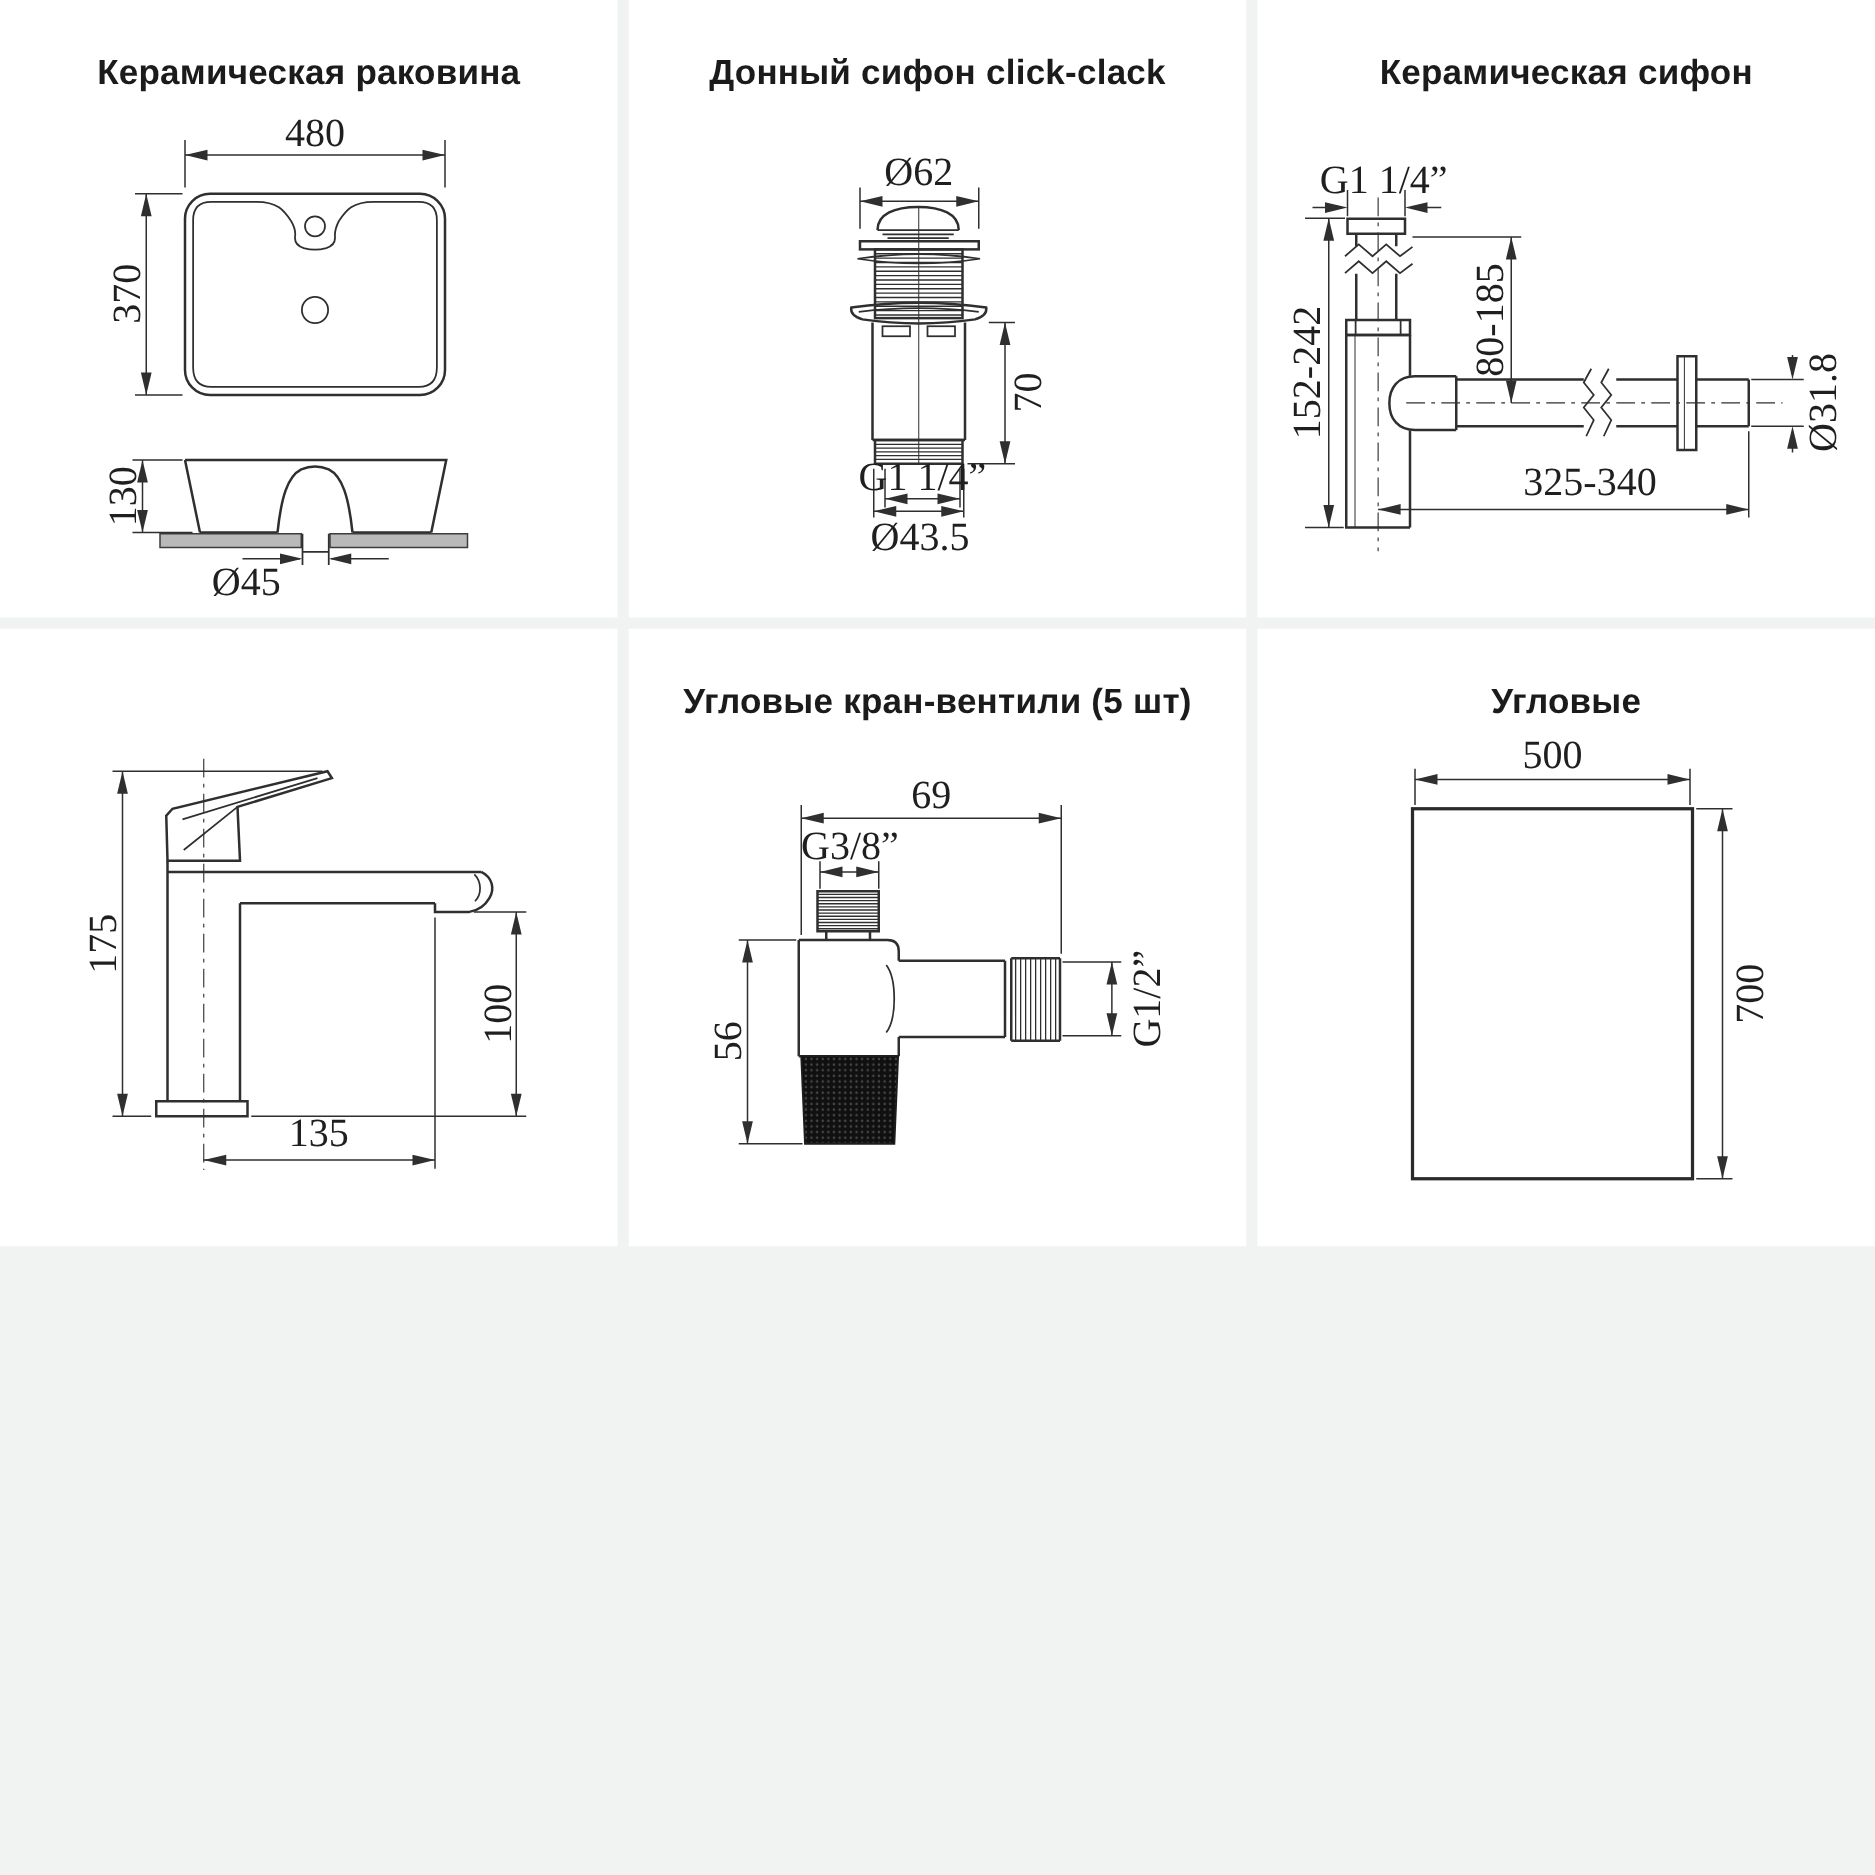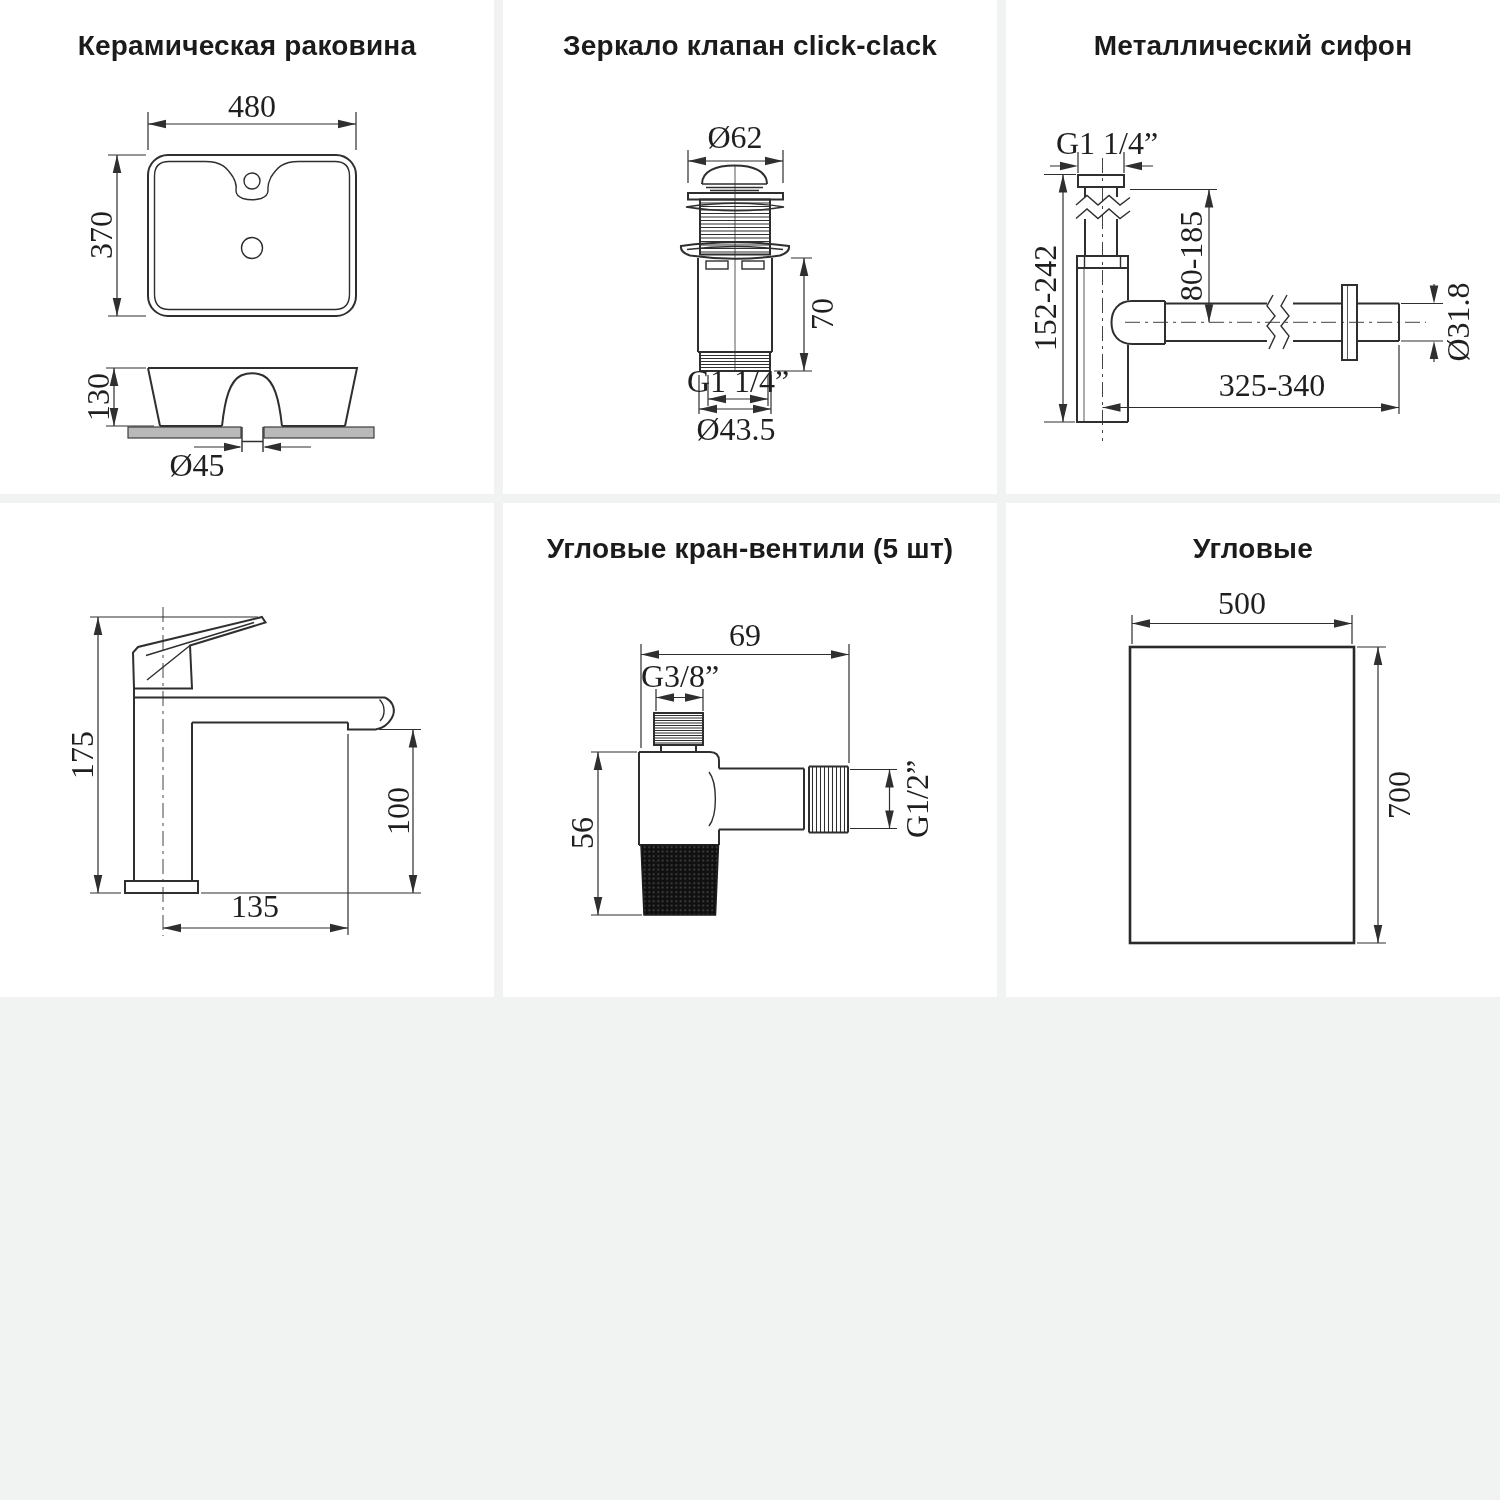--- a/index.html
+++ b/index.html
@@ -14,21 +14,21 @@
     grid-template-columns:494px 494px 494px;
     grid-template-rows:494px 494px;
     column-gap:9px;row-gap:9px;
     width:1500px;
   }
   .card{
     position:relative;
     background:#ffffff;
   }
   .card-title{
-    position:absolute;top:30px;left:0;right:0;margin:0;
+    position:absolute;top:30px;left:0;right:0;margin:12px;
     text-align:center;
     font-size:28px;font-weight:700;color:#1b1b1b;
     letter-spacing:.2px;
     z-index:2;
   }
   svg.drawing{position:absolute;inset:0;width:494px;height:494px;z-index:1;}
   
   .o2{stroke:#2f2f2f;stroke-width:2;fill:none;}
   .o26{stroke:#2a2a2a;stroke-width:2.6;fill:none;}
   .o14{stroke:#2f2f2f;stroke-width:1.4;fill:none;}
@@ -80,21 +80,21 @@
         <polygon class="ar" points="263,447 281,442.7 281,451.3"></polygon>
       </g>
       <text class="dim" x="252" y="117" text-anchor="middle">480</text>
       <text class="dim" transform="translate(112,235) rotate(-90)" text-anchor="middle">370</text>
       <text class="dim" transform="translate(109,397) rotate(-90)" text-anchor="middle">130</text>
       <text class="dim" x="197" y="476" text-anchor="middle">Ø45</text>
     </svg>
   </section>
 
   <section class="card">
-    <h2 class="card-title">Зеркало клапан click-clack</h2>
+    <h2 class="card-title">Донный сифон click-clack</h2>
     <svg class="drawing" viewBox="0 0 494 494">
       <g>
         <path class="tl" d="M232,166 V371"></path>
         <path class="o2" d="M199,184 C199,171 213,165.5 231.5,165.5 C250,165.5 264,171 264,184"></path>
         <path class="o14" d="M199,184 H264 M203,187.5 H260 M207,190.5 H256"></path>
         <rect class="o2" x="185" y="193" width="95" height="6.5"></rect>
         <rect class="o2" x="197" y="199.5" width="70" height="55"></rect>
         <path class="hz" d="M197,203 H267 M197,206.5 H267 M197,210 H267 M197,213.5 H267 M197,217 H267 M197,220.5 H267 M197,224 H267 M197,227.5 H267 M197,231 H267 M197,234.5 H267 M197,238 H267 M197,241.5 H267 M197,245 H267 M197,248.5 H267 M197,252 H267"></path>
         <path class="o14" d="M183,207 Q232,199.5 281,207 Q232,214.5 183,207 Z"></path>
         <path class="o2" d="M178,246 Q232,238.5 286,246 Q287,252.5 277,255.5 Q232,262 187,255.5 Q177,252.5 178,246 Z"></path>
@@ -120,21 +120,21 @@
         <polygon class="ar" points="268,409 250,404.7 250,413.3"></polygon>
       </g>
       <text class="dim" x="232" y="148" text-anchor="middle">Ø62</text>
       <text class="dim" transform="translate(330,314) rotate(-90)" text-anchor="middle">70</text>
       <text class="dim" x="235" y="392" text-anchor="middle">G1 1/4”</text>
       <text class="dim" x="233" y="440" text-anchor="middle">Ø43.5</text>
     </svg>
   </section>
 
   <section class="card">
-    <h2 class="card-title">Металлический сифон</h2>
+    <h2 class="card-title">Керамическая сифон</h2>
     <svg class="drawing" viewBox="0 0 494 494">
       <g>
         <path class="cl" d="M96.5,158 V441 M119,322.3 H420"></path>
         <rect class="o2" x="72" y="175" width="46" height="12"></rect>
         <path class="o2" d="M79,187 V197 M111,187 V197 M79,219 V256 M111,219 V256"></path>
         <path class="o14" d="M70,205 L81,195.5 L92,205 L103,195.5 L114,205 L124,197.5 M70,218.5 L81,209 L92,218.5 L103,209 L114,218.5 L124,211"></path>
         <rect class="o2" x="71" y="256" width="51" height="12"></rect>
         <path class="o14" d="M78.5,256 V268 M114.5,256 V268"></path>
         <path class="o2" d="M71,268 H122 M71,268 V422 H122 M122,268 V300.5 M122,344.5 V422"></path>
         <path class="tl" d="M78,268 V422"></path>

